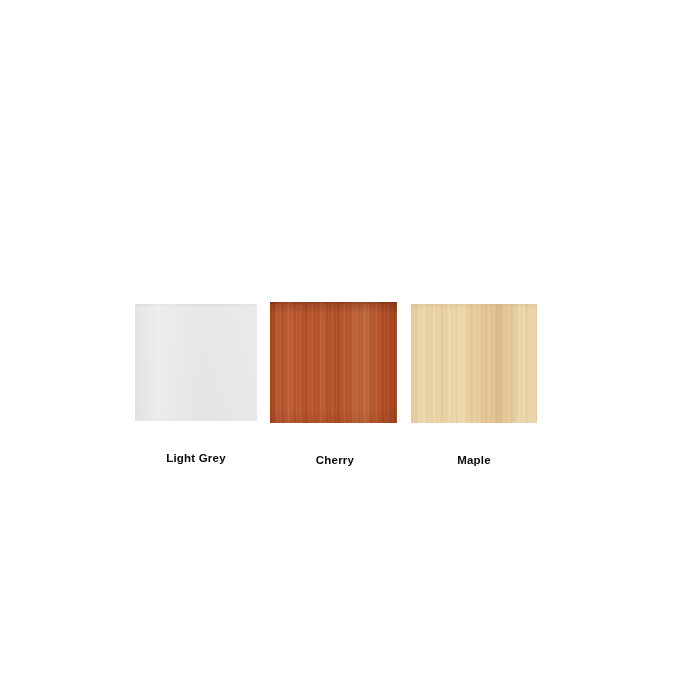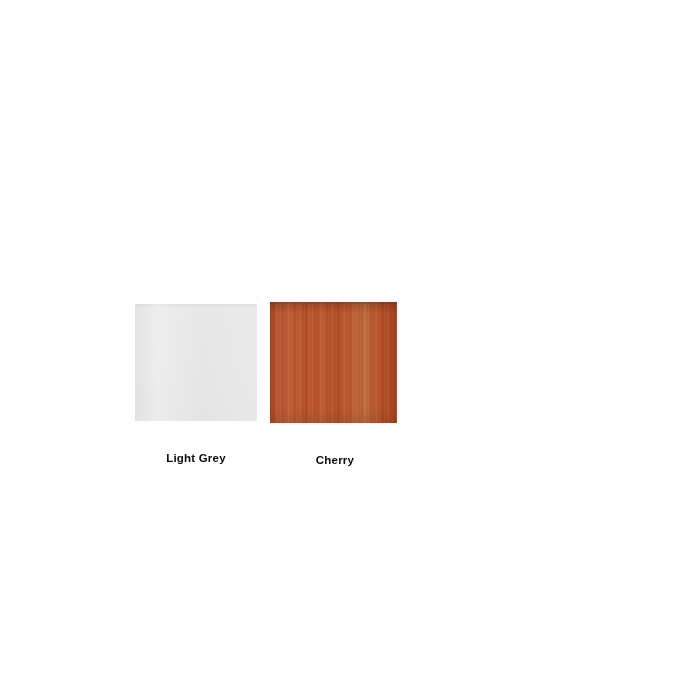--- a/index.html
+++ b/index.html
@@ -210,14 +210,22 @@
 
   <div class="swatch-item" id="item-cherry">
     <div class="swatch-chip" id="chip-cherry">
       <div class="base"></div>
       <div class="grain"></div>
       <div class="shade"></div>
     </div>
     <div class="swatch-label" id="label-cherry">Cherry</div>
   </div>
 
+  <div class="swatch-item" id="item-maple">
+    <div class="swatch-chip" id="chip-maple">
+      <div class="base"></div>
+      <div class="grain"></div>
+      <div class="shade"></div>
+    </div>
+    <div class="swatch-label" id="label-maple">Maple</div>
+  </div>
 
 </div>
 
 </body></html>

